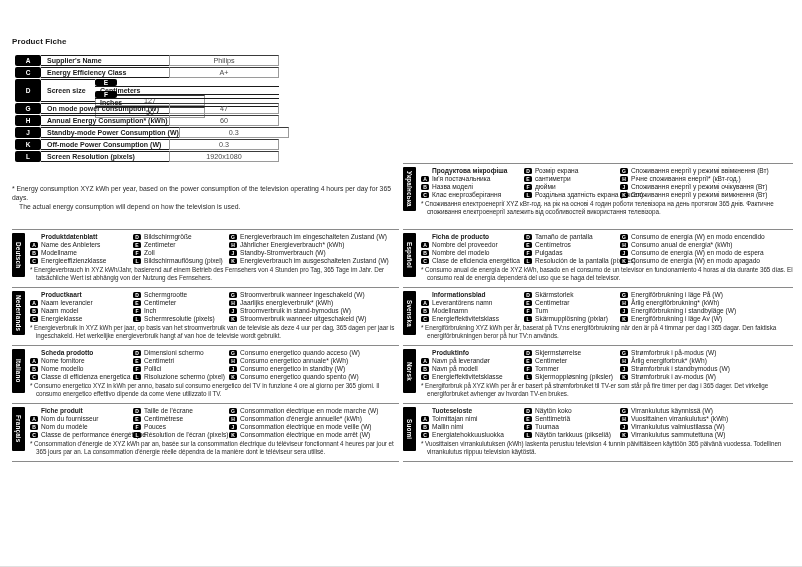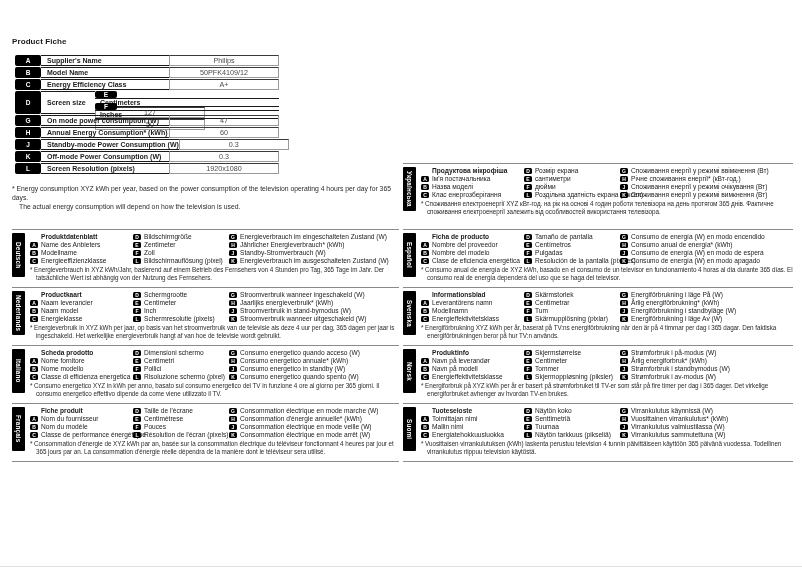--- a/index.html
+++ b/index.html
@@ -91,25 +91,20 @@
 <div class="page">
   <div class="page-title">Product Fiche</div>
 
   <div class="spec-table" id="spec-table">
       <div class="trow">
         <div class="tbadge">A</div>
         <div class="tlabel">Supplier's Name</div>
         <div class="tvalue">Philips</div>
       </div>
       <div class="trow">
-        <div class="tbadge">B</div>
-        <div class="tlabel">Model Name</div>
-        <div class="tvalue">50PFK4109/12</div>
-      </div>
-      <div class="trow">
         <div class="tbadge">C</div>
         <div class="tlabel">Energy Efficiency Class</div>
         <div class="tvalue">A+</div>
       </div>
       <div class="trow-d">
         <div class="tbadge-d">D</div>
         <div class="tlabel-d">Screen size</div>
         <div class="subrows">
           <div class="subrow">
             <div class="sbadge">E</div>

